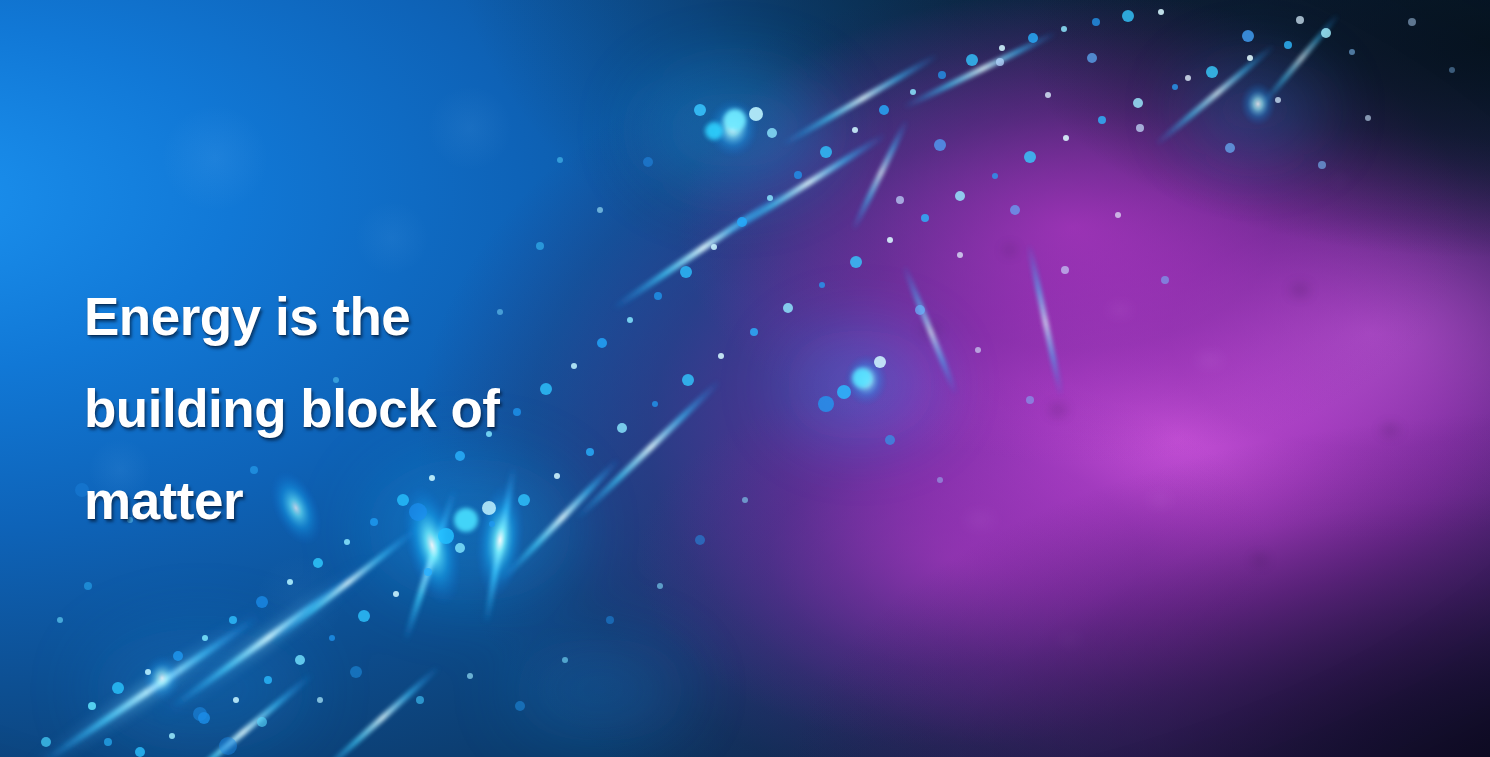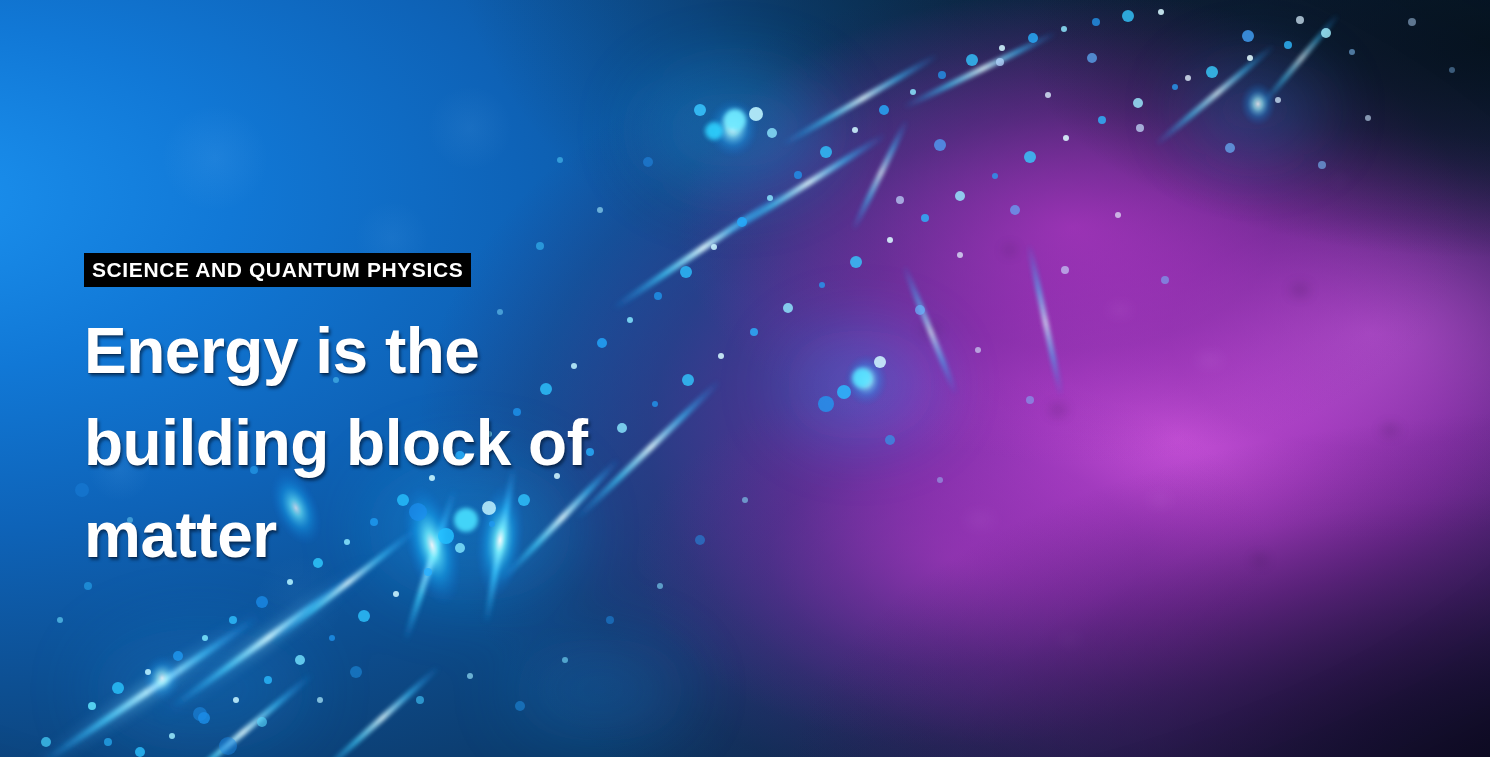--- a/index.html
+++ b/index.html
@@ -113,21 +113,21 @@
     font-weight:700;
     letter-spacing:.6px;
     line-height:1;
     padding:6px 8px 7px 8px;
     white-space:nowrap;
   }
   .headline {
     margin-top:18px;
     color:#ffffff;
     font-family:"Liberation Sans", sans-serif;
-    font-size:64px;
+    font-size:53px;
     font-weight:700;
     line-height:92px;
     letter-spacing:-0.5px;
     text-shadow:
       2px 3px 3px rgba(0,20,45,.55),
       0 1px 1px rgba(0,15,35,.40);
     white-space:pre-line;
     max-width:700px;
   }
 </style>
@@ -419,19 +419,18 @@
         <circle cx="1352" cy="52" r="3" fill="#86c8ff" opacity=".55"></circle>
         <circle cx="1412" cy="22" r="4" fill="#b8dcff" opacity=".5"></circle>
         <circle cx="1452" cy="70" r="3" fill="#8cc8ff" opacity=".4"></circle>
       </g>
     </svg>
   </div>
 
   <div class="bg-vignette"></div>
 
   <div class="content">
-    <div class="eyebrow">SCIENCE AND QUANTUM PHYSICS</div>
     <h1 class="headline">Energy is the
 building block of
 matter</h1>
   </div>
 
 </div>
 
 </body></html>

